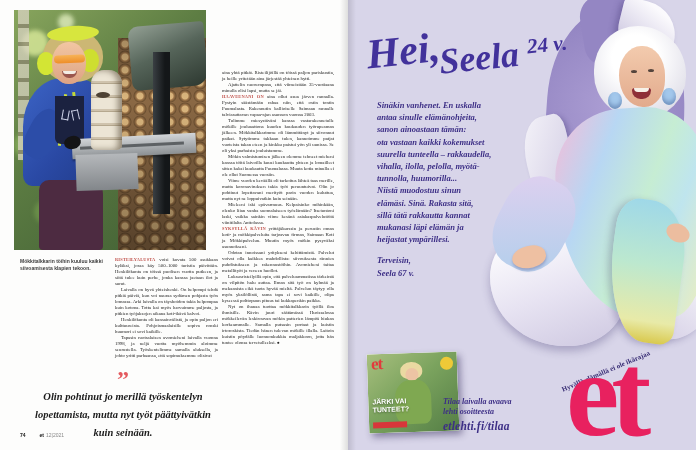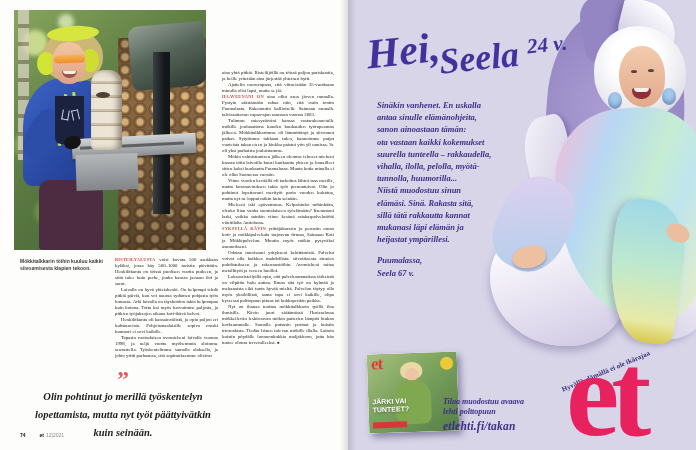--- a/index.html
+++ b/index.html
@@ -223,41 +223,41 @@
 suurella tunteella – rakkaudella,
 vihalla, ilolla, pelolla, myötä-
 tunnolla, huumorilla...
 Niistä muodostuu sinun
 elämäsi. Sinä. Rakasta sitä,
 sillä tätä rakkautta kannat
 mukanasi läpi elämän ja
 heijastat ympärillesi.</div>
 
   <div class="closing">
-    <div>Puumalassa,</div>
+    <div>Terveisin,</div>
     <div>Seela 67 v.</div>
   </div>
 
   <div class="cover">
     <div class="cover-photo"></div>
     <div class="cov-hair"></div>
     <div class="cov-face"></div>
     <div class="cov-dress"></div>
     <div class="cov-et">et</div>
     <div class="cov-badge"></div>
     <div class="cov-head">
       <div>JÄRKI VAI</div>
       <div>TUNTEET?</div>
     </div>
     <div class="cov-kicker"></div>
   </div>
 
   <div class="subscribe">
-    <span class="sl">Tilaa muodostuu avaava</span>
-    <span class="sl">lehti polttopuun</span>
-    <span class="surl">etlehti.fi/takan</span>
+    <span class="sl">Tilaa laivalla avaava</span>
+    <span class="sl">lehti osoitteesta</span>
+    <span class="surl">etlehti.fi/tilaa</span>
   </div>
 
   <div class="tagline">Hyvällä elämällä ei ole ikärajaa</div>
   <div class="biget">et</div>
 
   <div id="gutter"></div>
 </div>
 
 </body></html>

